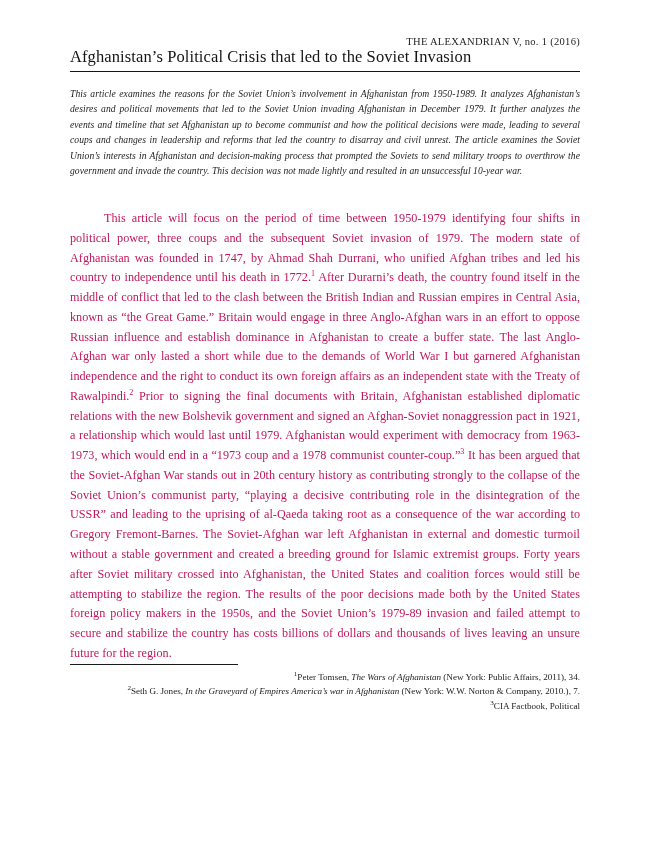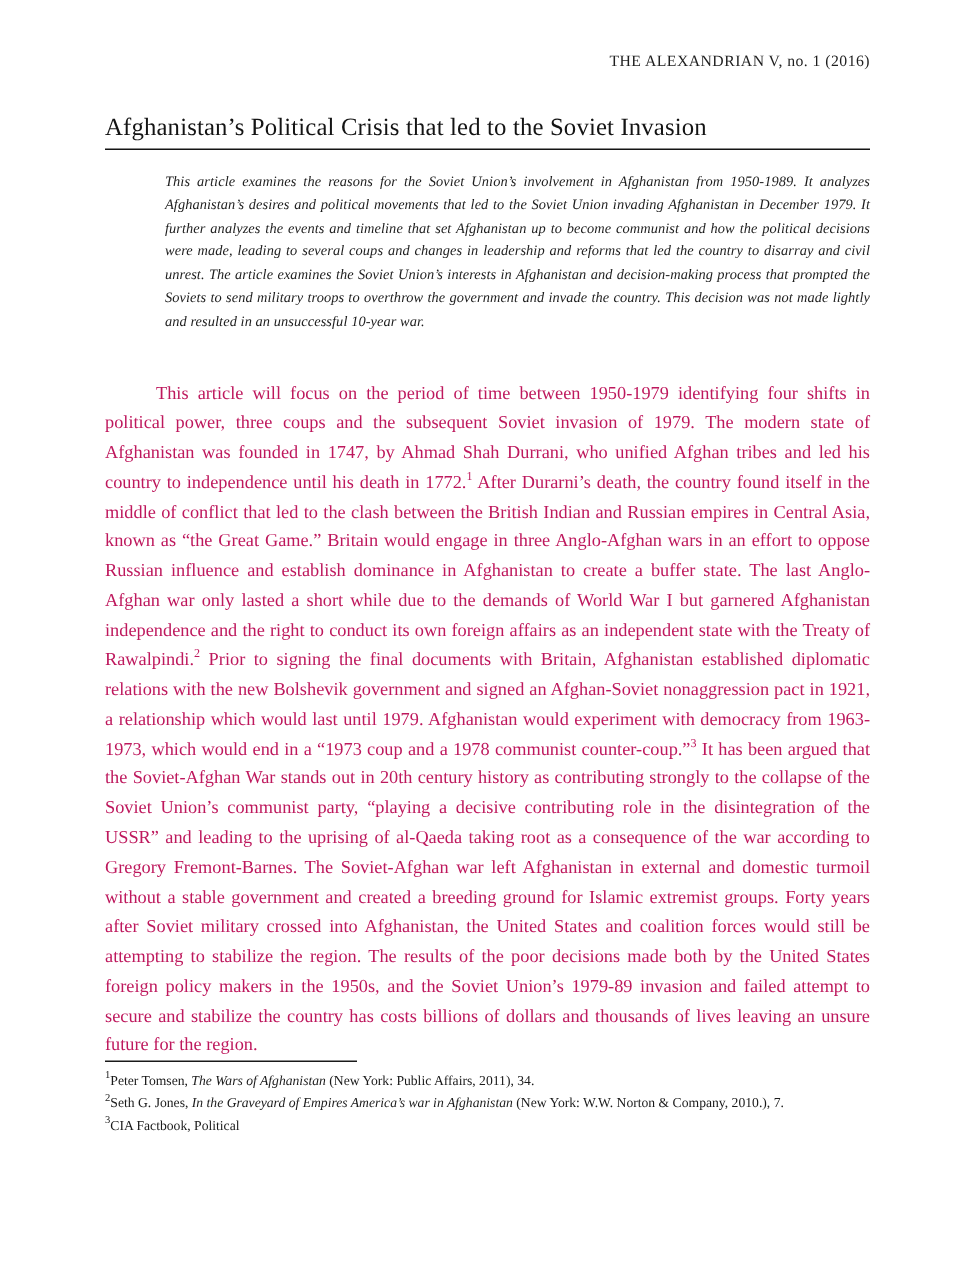--- a/index.html
+++ b/index.html
@@ -26,21 +26,20 @@
   }
   .running-head {
     text-align: right;
     font-size: 10.5px;
     letter-spacing: 0.3px;
     margin-top: 36px;
     color: #1f1f1f;
     font-family: "Liberation Serif", "DejaVu Serif", serif;
   }
   .title-block {
-    margin-top: 28px;
   }
   .doc-title {
     font-size: 16.5px;
     font-weight: normal;
     letter-spacing: 0.1px;
     margin: 0 0 4px 0;
     color: #141414;
     line-height: 1.2;
   }
   .title-rule {
@@ -56,21 +55,20 @@
     letter-spacing: 0.2px;
   }
   .abstract {
     margin-top: 14px;
     font-style: italic;
     font-size: 9.6px;
     line-height: 1.62;
     text-align: justify;
     color: #1d1d1d;
     letter-spacing: 0.05px;
-    margin-left: 40px;
   }
   .body-block {
     margin-top: 30px;
     font-size: 12.2px;
     line-height: 1.62;
     text-align: justify;
     color: #be185d;
     letter-spacing: 0.01px;
   }
   .body-block p {
@@ -89,21 +87,21 @@
   .footnote-rule {
     border: 0;
     border-top: 1.4px solid #1a1a1a;
     width: 33%;
     margin: 0 0 6px 0;
   }
   .footnotes {
     font-size: 9.1px;
     line-height: 1.52;
     color: #1a1a1a;
-    text-align: left;
+    text-align: right;
   }
   .footnote {
     margin: 0 0 1px 0;
   }
   .fn-num {
     font-size: 0.78em;
     vertical-align: super;
     line-height: 0;
   }
   .fn-italic {

